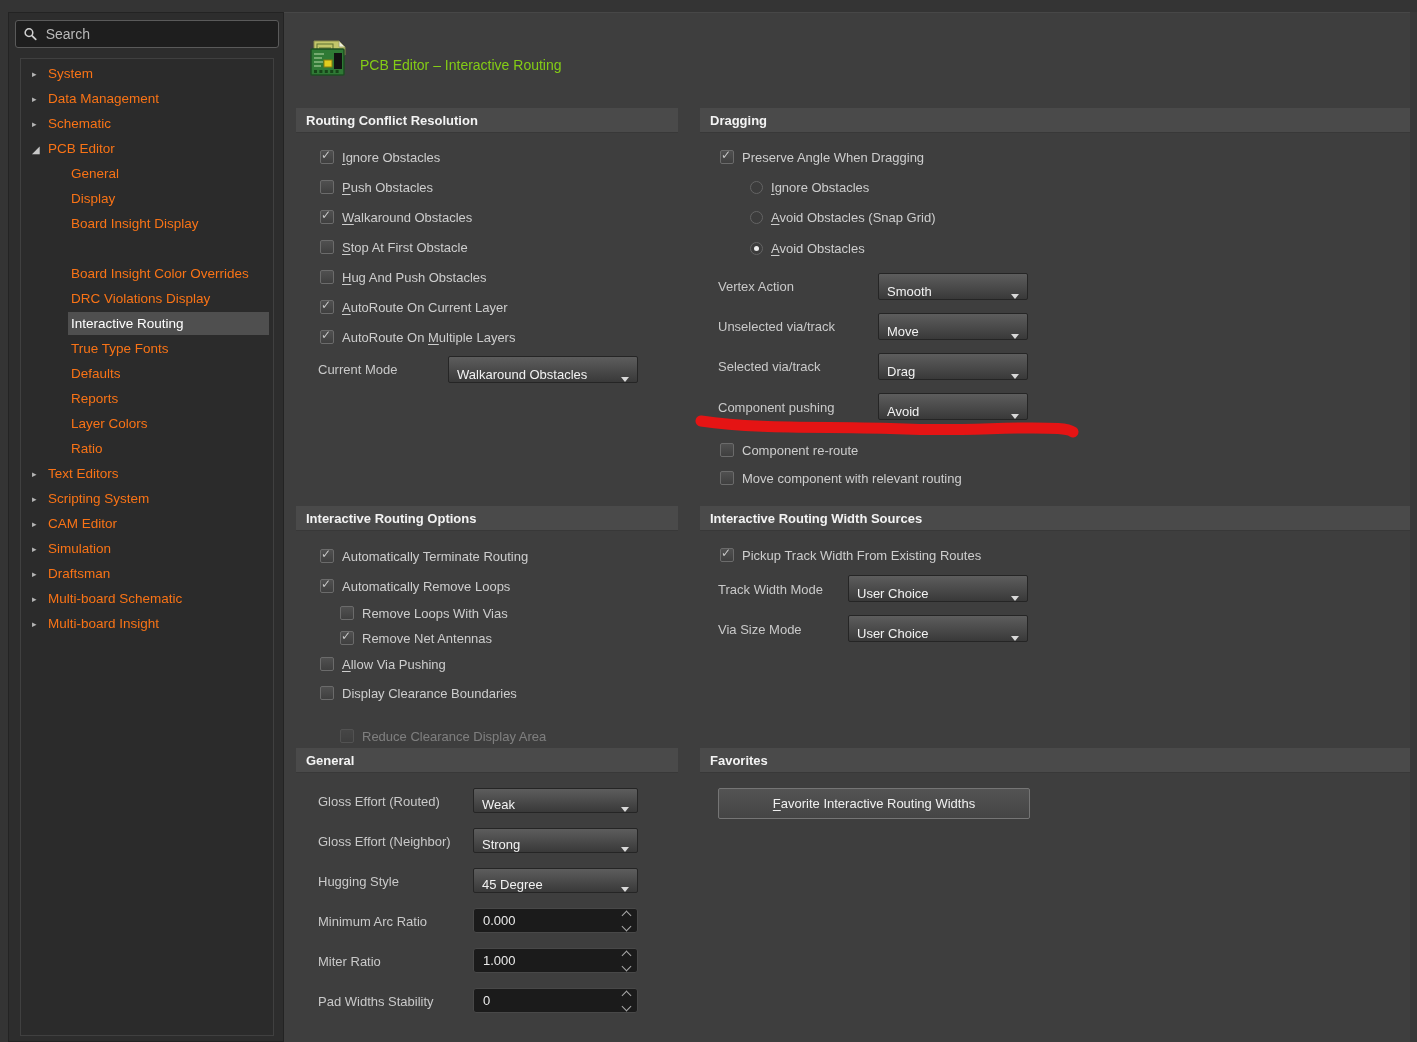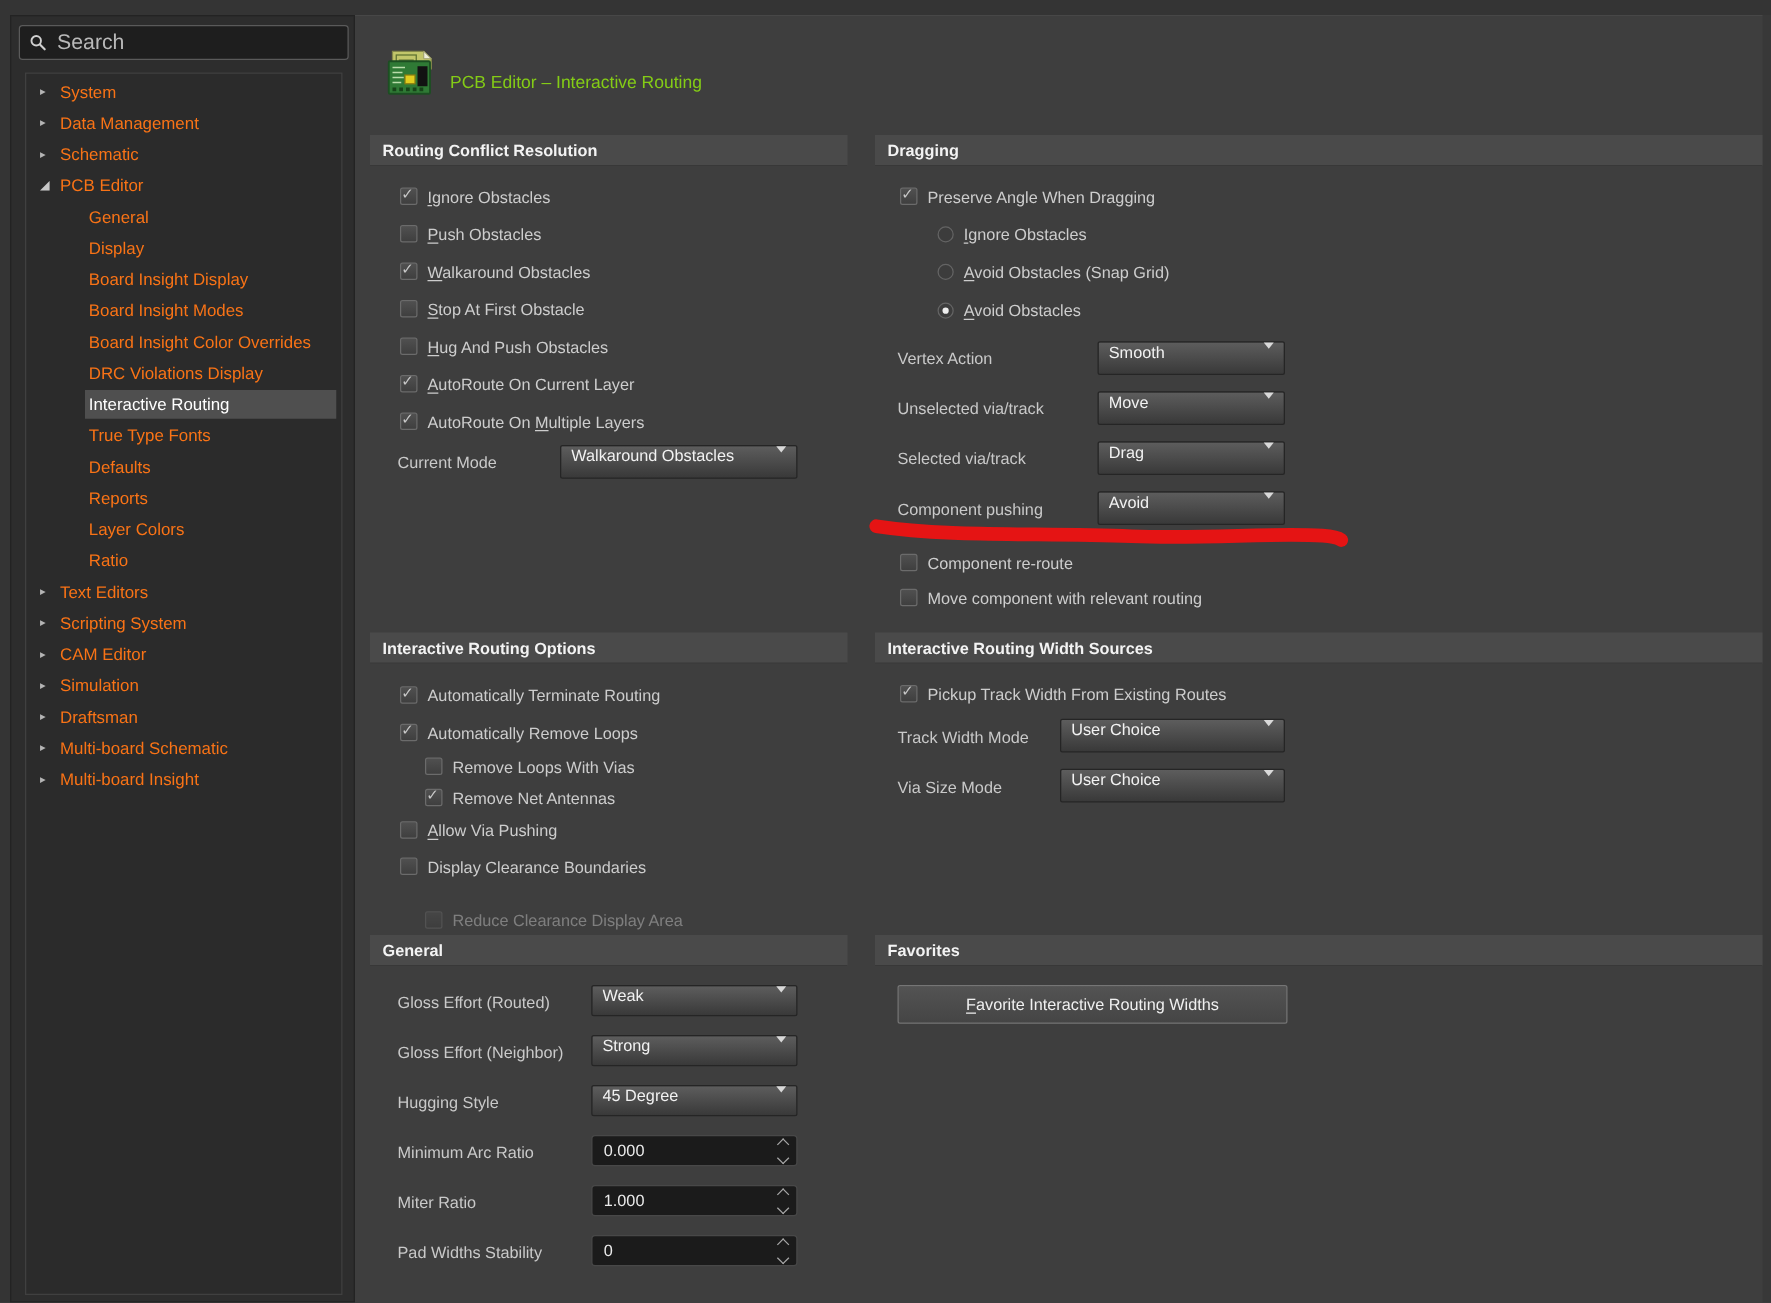--- a/index.html
+++ b/index.html
@@ -10,21 +10,21 @@
   .abs{position:absolute}
   
   #top-strip{left:0;top:0;width:1417px;height:12px;background:#343434;border-bottom:1px solid #474747}
   #left-strip{left:0;top:0;width:8px;height:1042px;background:#343434}
   #right-strip{left:1410px;top:12px;width:7px;height:1030px;background:#383838}
 
   
   #sidebar{left:8px;top:12px;width:276px;height:1030px;background:#2d2d2d;border:1px solid #232323;box-sizing:border-box}
   #searchbox{position:absolute;left:6px;top:7px;width:264px;height:28px;background:#1e1e1e;border:1px solid #5a5a5a;
     border-radius:3px;display:flex;align-items:center;gap:7px;padding:0 8px;box-sizing:border-box}
-  #searchbox input{background:transparent;border:0;outline:0;width:100%;color:#cfcfcf;font-size:17px;font-family:inherit}
+  #searchbox input{background:transparent;border:0;outline:0;width:100%;color:#cfcfcf;font-size:14px;font-family:inherit}
   #searchbox input::placeholder{color:#b9b9b9}
   #tree{position:absolute;left:11px;top:45px;width:254px;height:978px;background:#2b2b2b;border:1px solid #404040;box-sizing:border-box;overflow:hidden}
   .trow{position:absolute;left:1px;right:1px;height:25px;display:flex;align-items:center;padding-left:26px;box-sizing:border-box;cursor:default}
   .trow.child{padding-left:49px}
   .trow .arr{position:absolute;left:10px;top:50%;transform:translateY(-50%);color:#b5b5b5;font-size:9px;font-family:"DejaVu Sans",sans-serif}
   .trow .arr.exp{font-size:10px;color:#c8c8c8}
   .trow .tlabel{position:relative;z-index:1;color:#f97316;font-size:13.5px;white-space:nowrap}
   .trow.sel::before{content:"";position:absolute;left:46px;right:3px;top:1px;bottom:1px;background:#4f4f4f}
   .trow.sel .tlabel{color:#ffffff}
 
@@ -42,21 +42,21 @@
   .box .tick{display:none;position:absolute;left:0px;top:-3px;font-size:12px;color:#c8c8c8;font-family:"DejaVu Sans",sans-serif}
   .box.on .tick{display:block}
   .lbl{white-space:nowrap;color:#cdcdcd}
   .disabled{opacity:.45}
 
   .radio{display:flex;align-items:center;gap:8px;height:16px;cursor:default}
   .rb{width:13px;height:13px;flex:none;border:1px solid #646464;border-radius:50%;background:#3c3c3c;position:relative;box-sizing:border-box}
   .rb.on::after{content:"";position:absolute;left:3px;top:3px;width:5px;height:5px;border-radius:50%;background:#ededed}
 
   .dd{height:27px;background:linear-gradient(#5d5d5d,#393939);border:1px solid #252525;border-radius:2px;
-    display:flex;align-items:flex-start;padding:0 8px;box-sizing:border-box;cursor:default}
+    display:flex;align-items:flex-end;padding:0 8px;box-sizing:border-box;cursor:default}
   .ddtext{color:#f2f2f2;flex:1;white-space:nowrap;overflow:hidden}
   .ddarrow{width:0;height:0;border-left:4px solid transparent;border-right:4px solid transparent;border-top:5px solid #d9d9d9;margin-left:6px}
 
   .spin{height:25px;background:#1b1b1b;border:1px solid #484848;border-radius:3px;display:flex;align-items:center;
     padding:0 7px 0 9px;box-sizing:border-box}
   .spintext{color:#eaeaea;flex:1}
   .spinbtns{display:flex;flex-direction:column;align-items:center;gap:4px;cursor:default}
   .chev{width:6px;height:6px;border-right:1.6px solid #a8a8a8;border-bottom:1.6px solid #a8a8a8}
   .chev.up{transform:rotate(-135deg);margin-top:3px}
   .chev.dn{transform:rotate(45deg);margin-bottom:3px}
@@ -100,23 +100,20 @@
         <span class="tlabel">PCB Editor</span>
       </div>
     <div class="trow child" style="top:102px">
         <span class="tlabel">General</span>
       </div>
     <div class="trow child" style="top:127px">
         <span class="tlabel">Display</span>
       </div>
     <div class="trow child" style="top:152px">
         <span class="tlabel">Board Insight Display</span>
-      </div>
-    <div class="trow child" style="top:177px">
-        <span class="tlabel">Board Insight Modes</span>
       </div>
     <div class="trow child" style="top:202px">
         <span class="tlabel">Board Insight Color Overrides</span>
       </div>
     <div class="trow child" style="top:227px">
         <span class="tlabel">DRC Violations Display</span>
       </div>
     <div class="trow child sel" style="top:252px">
         <span class="tlabel">Interactive Routing</span>
       </div>

